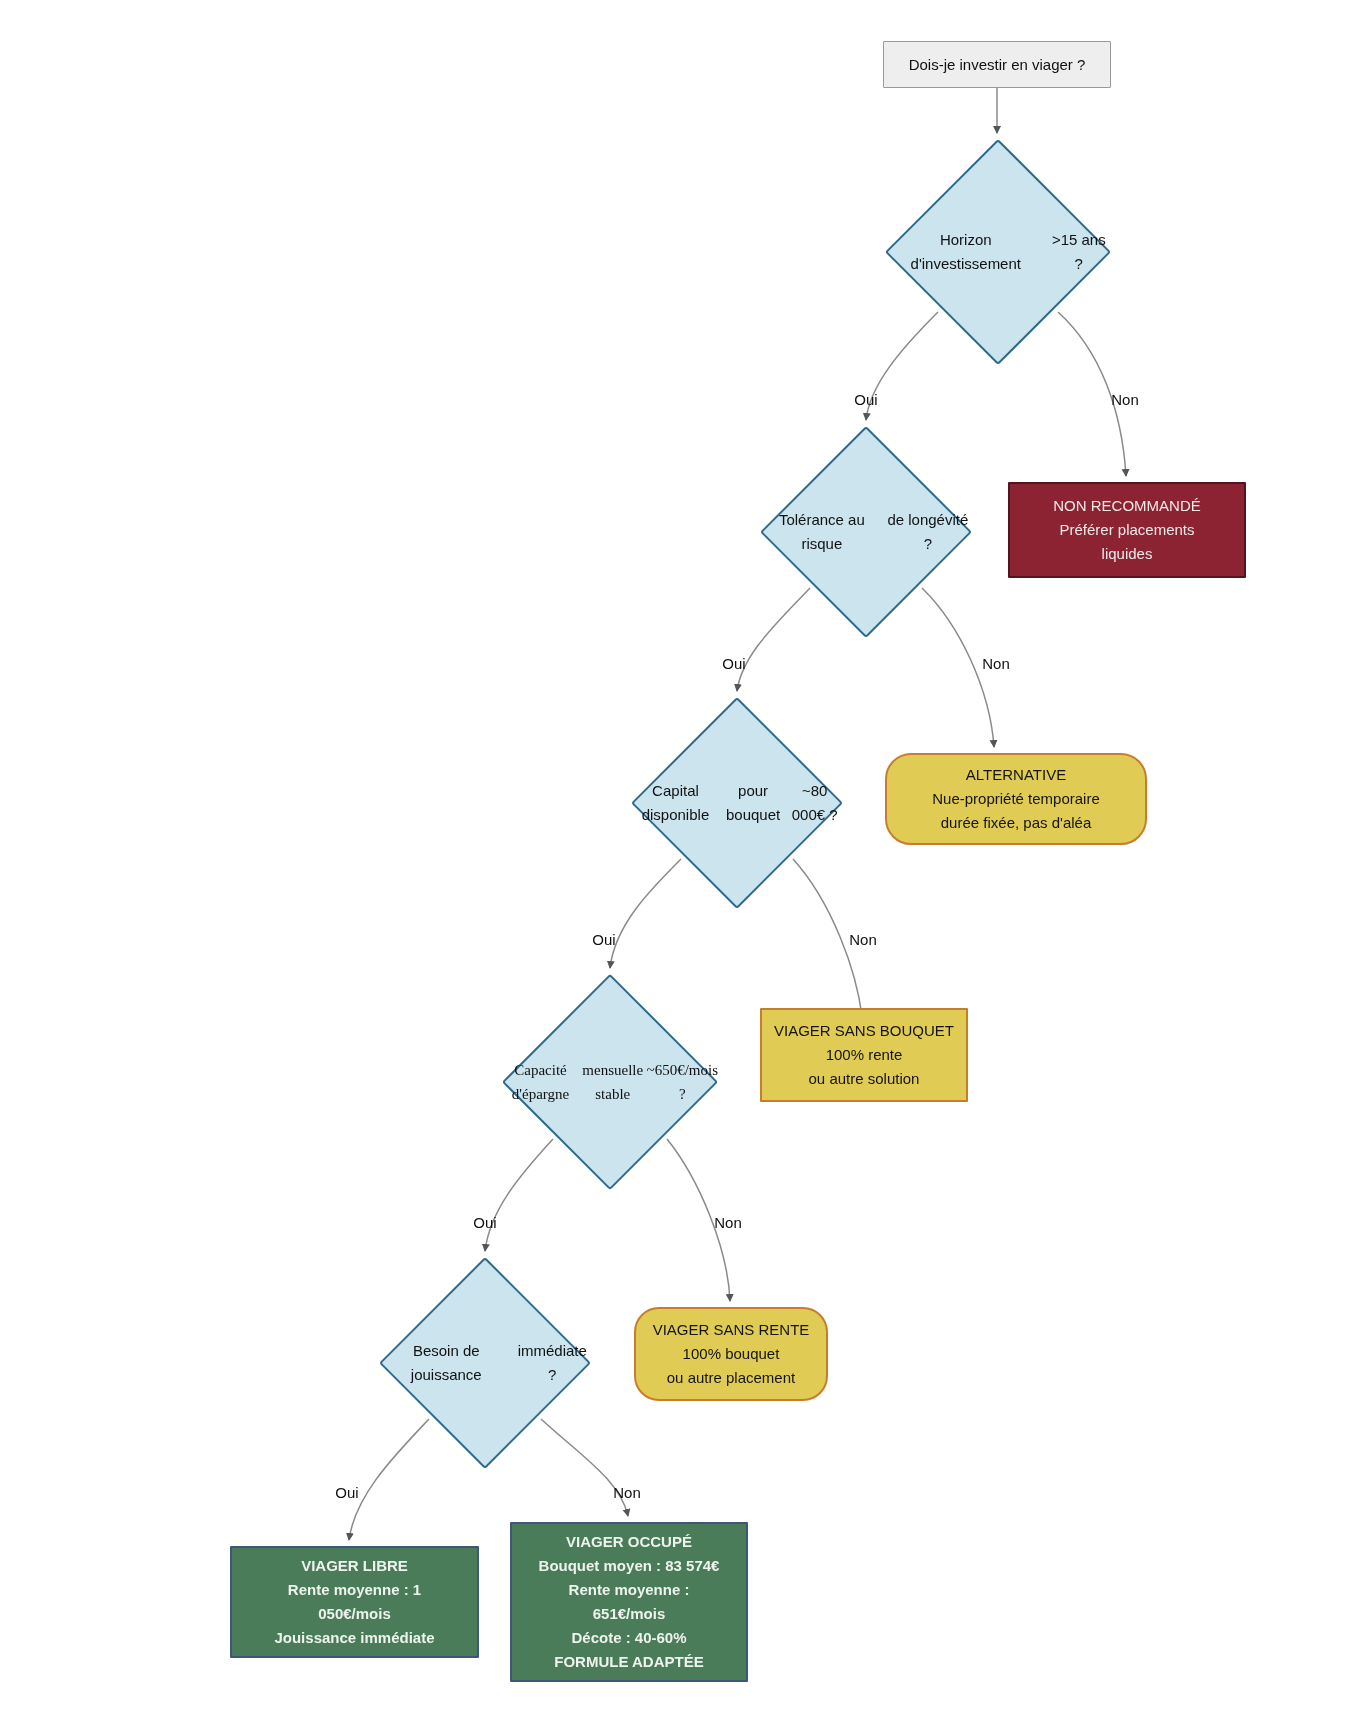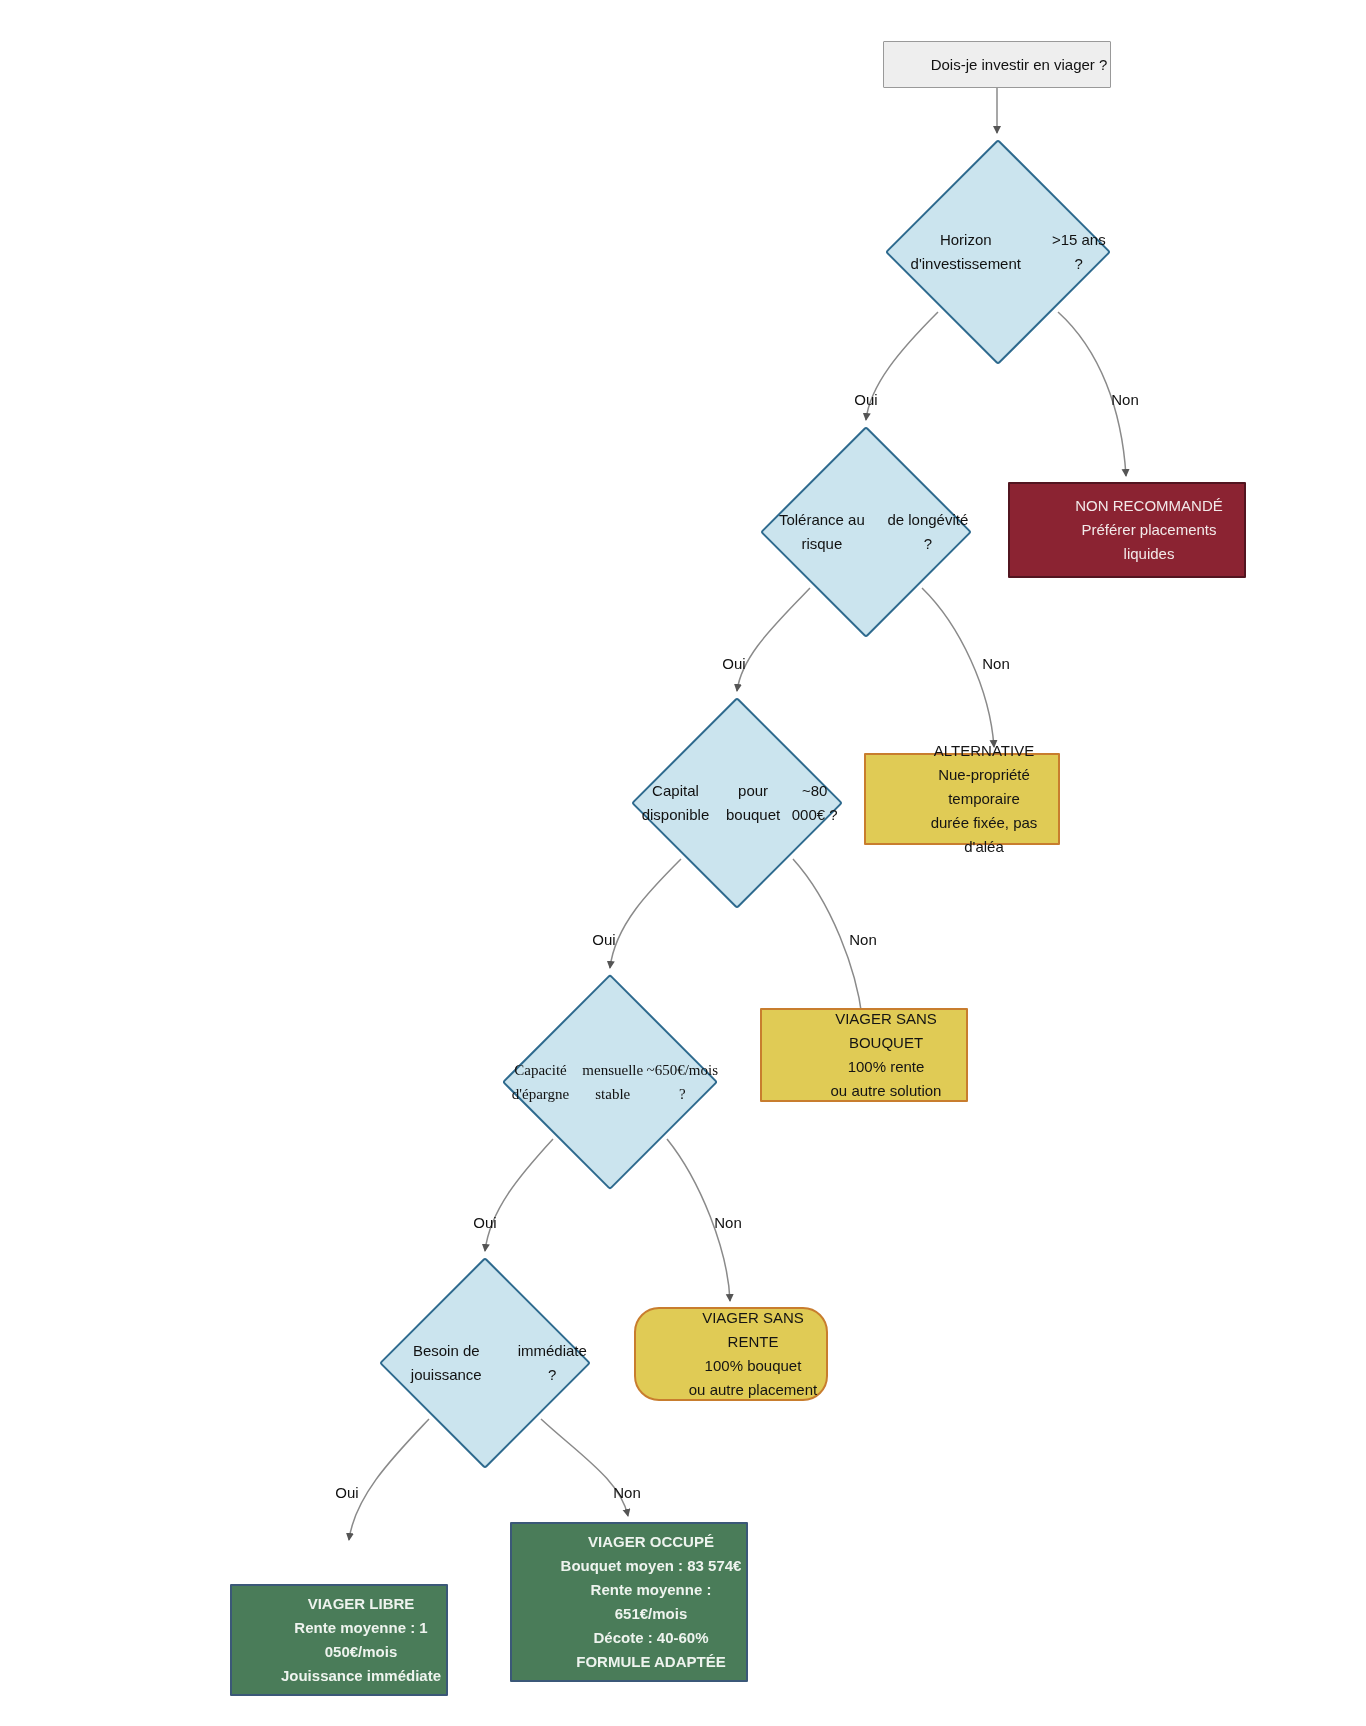--- a/index.html
+++ b/index.html
@@ -16,21 +16,20 @@
   }
   .edges{
     position:absolute;
     left:0;top:0;
     z-index:0;
   }
   .node{
     position:absolute;
     z-index:2;
     box-sizing:border-box;
-    padding-left:44px;
   }
   .rect{
     display:flex;
     flex-direction:column;
     justify-content:center;
     align-items:center;
     text-align:center;
     font-size:15px;
     line-height:1.6;
     border-radius:1px;
@@ -161,39 +160,39 @@
       <span class="line">immédiate ?</span>
     </div>
   </div>
 
   <div class="node rect negative-box" style="left:1008px;top:482px;width:238px;height:96px;">
     <span class="line">NON RECOMMANDÉ</span>
     <span class="line">Préférer placements</span>
     <span class="line">liquides</span>
   </div>
 
-  <div class="node rect alt-box" style="left:864px;top:753px;width:196px;height:92px;">
+  <div class="node rect alt-box" style="left:885px;top:753px;width:262px;height:92px;border-radius:26px;">
     <span class="line">ALTERNATIVE</span>
     <span class="line">Nue-propriété temporaire</span>
     <span class="line">durée fixée, pas d'aléa</span>
   </div>
 
   <div class="node rect alt-box" style="left:760px;top:1008px;width:208px;height:94px;">
     <span class="line">VIAGER SANS BOUQUET</span>
     <span class="line">100% rente</span>
     <span class="line">ou autre solution</span>
   </div>
 
   <div class="node rect alt-box" style="left:634px;top:1307px;width:194px;height:94px;border-radius:25px;">
     <span class="line">VIAGER SANS RENTE</span>
     <span class="line">100% bouquet</span>
     <span class="line">ou autre placement</span>
   </div>
 
-  <div class="node rect result-box" style="left:230px;top:1584px;width:218px;height:112px;">
+  <div class="node rect result-box" style="left:230px;top:1546px;width:249px;height:112px;">
     <span class="line">VIAGER LIBRE</span>
     <span class="line">Rente moyenne : 1</span>
     <span class="line">050€/mois</span>
     <span class="line">Jouissance immédiate</span>
   </div>
 
   <div class="node rect result-box" style="left:510px;top:1522px;width:238px;height:160px;">
     <span class="line">VIAGER OCCUPÉ</span>
     <span class="line">Bouquet moyen : 83 574€</span>
     <span class="line">Rente moyenne :</span>

